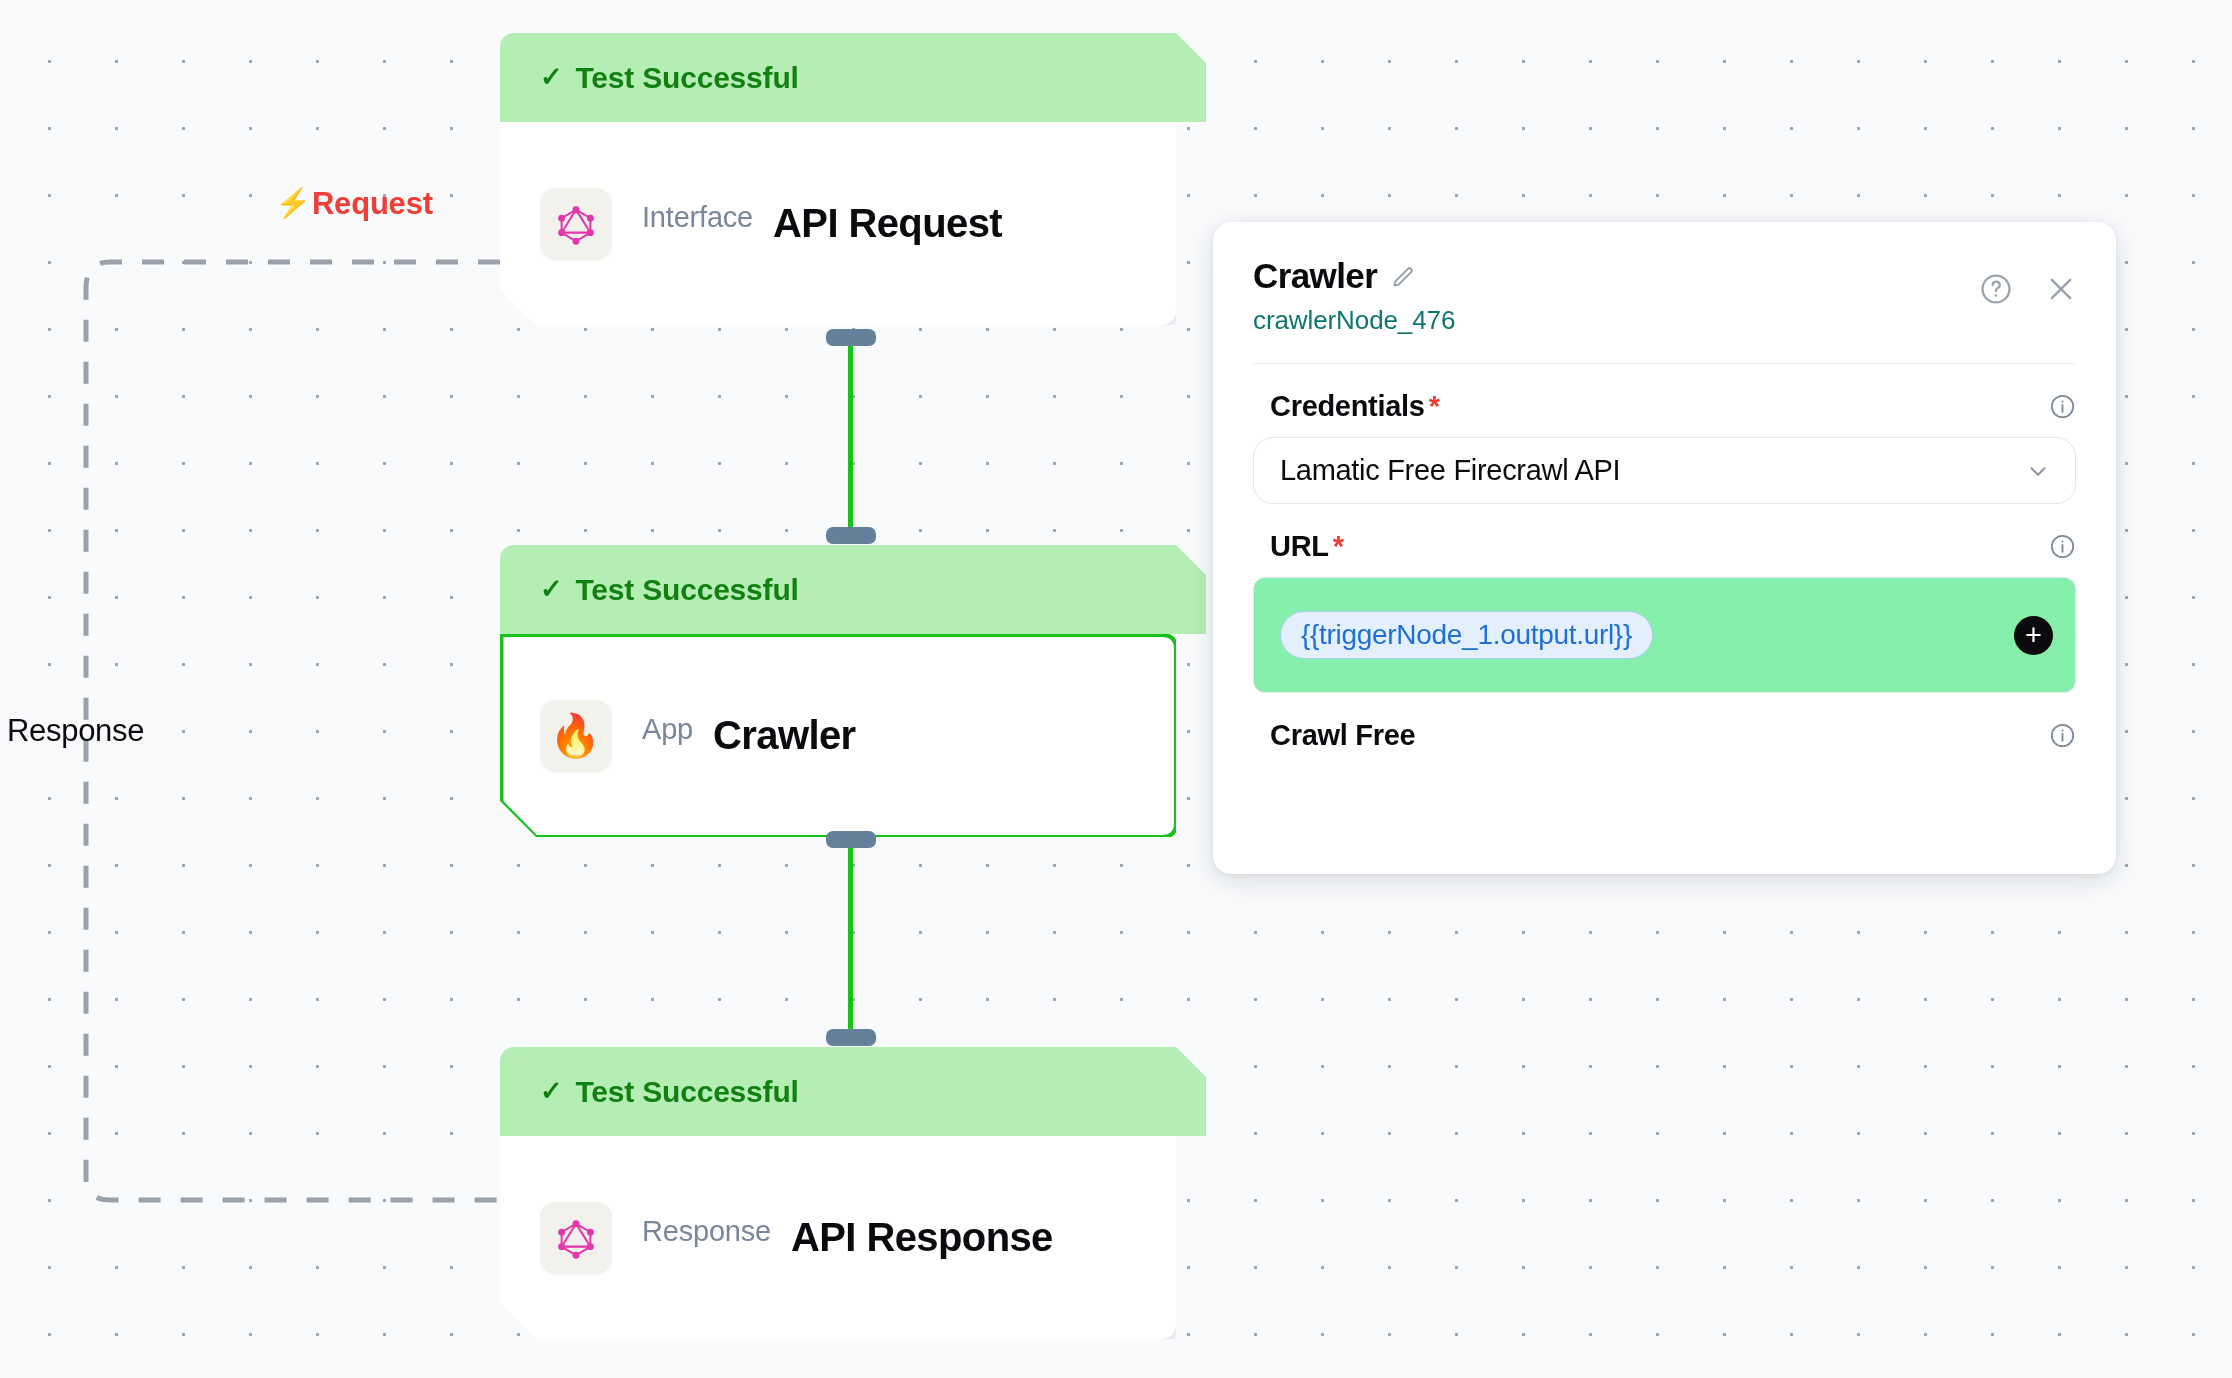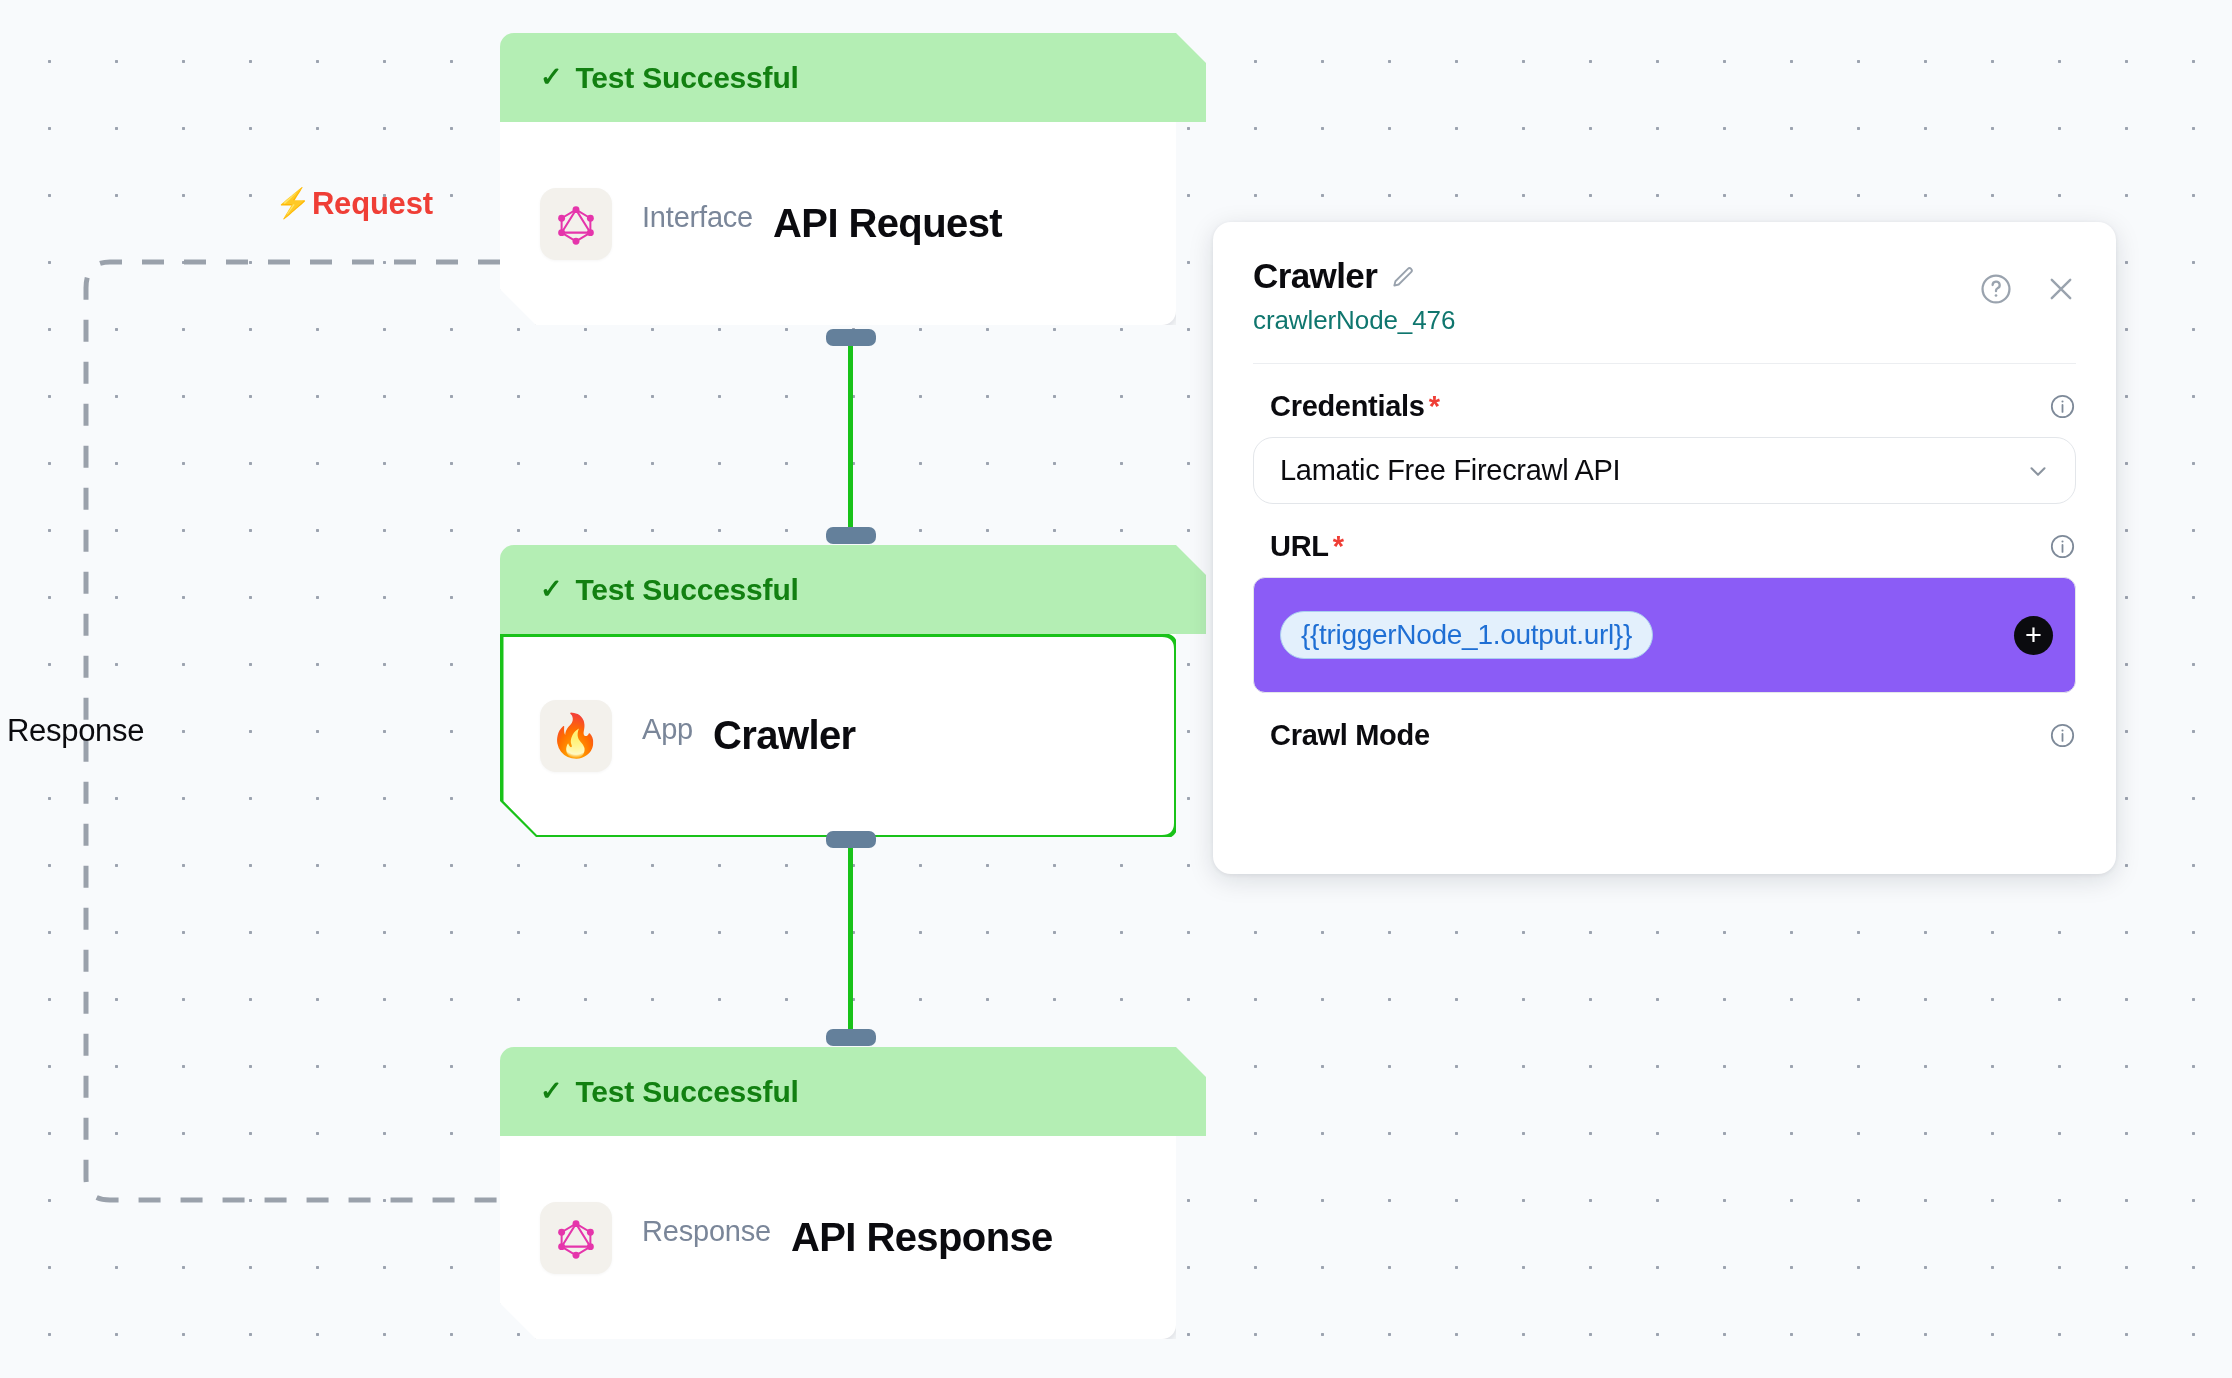--- a/index.html
+++ b/index.html
@@ -184,21 +184,21 @@
     border-radius: 20px;
     background: #fff;
     display: flex; align-items: center; justify-content: space-between;
     padding: 0 24px 0 26px;
     font-size: 29px; color: #0b0b0f; letter-spacing: -0.3px;
   }
 
   .url-box {
     border: 1px solid #e3e6ea;
     border-radius: 12px;
-    background: #8b5cf6;
+    background: #86efac;
     height: 116px;
     display: flex; align-items: center; justify-content: space-between;
     padding: 0 22px 0 26px;
   }
   .var-chip {
     background: #e3f0fc;
     border: 1px solid #a9cdf0;
     border-radius: 999px;
     padding: 7px 20px;
     color: #1f6fd4;
@@ -392,21 +392,21 @@
           </span>
         </div>
         <div class="url-box">
           <span class="var-chip">{{triggerNode_1.output.url}}</span>
           <span class="add-btn">+</span>
         </div>
       </div>
 
       <div class="field">
         <div class="field-head">
-          <span class="field-label">Crawl Mode</span>
+          <span class="field-label">Crawl Free</span>
           <span class="info-icon">
             <svg width="27" height="27" viewBox="0 0 24 24" fill="none" stroke="#7e8a99" stroke-width="1.6">
               <circle cx="12" cy="12" r="9.5"></circle>
               <path d="M12 10.6v6.2" stroke-linecap="round"></path>
               <circle cx="12" cy="7.6" r="0.95" fill="#7e8a99" stroke="none"></circle>
             </svg>
           </span>
         </div>
 
       </div>

